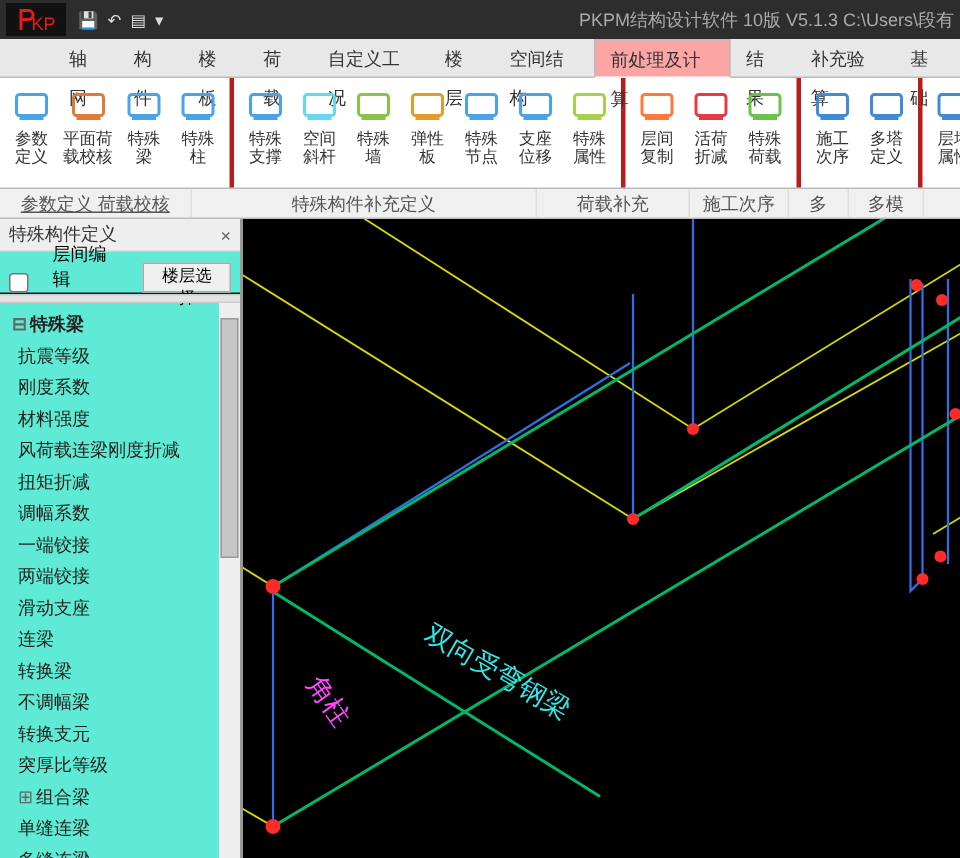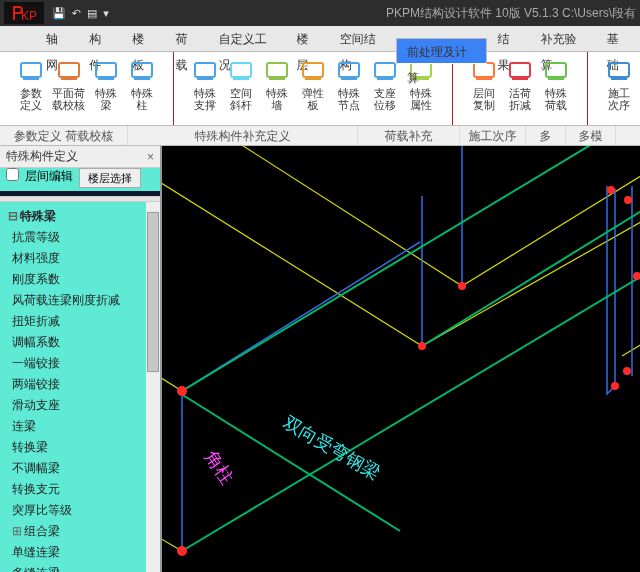--- a/index.html
+++ b/index.html
@@ -5,33 +5,33 @@
 *{box-sizing:border-box;margin:0;padding:0;font-family:"Microsoft YaHei","SimSun",sans-serif;font-size:12px}
 body{width:640px;height:572px;background:#fff;overflow:hidden;position:relative}
 .titlebar{height:26px;background:#2d2d2d;display:flex;align-items:center;padding:0 4px}
 .titlebar .logo{width:40px;height:22px;background:#111;display:flex;align-items:center;justify-content:center;margin-right:4px}
 .titlebar .logo svg{width:26px;height:18px}
 .titlebar .tb-icons{display:flex;gap:6px;margin-left:4px}
 .titlebar .tb-icons span{color:#ddd;font-size:11px}
 .titlebar .title{flex:1;text-align:right;color:#aaa;font-size:12px}
 .tabs{height:26px;background:#e8e8e8;display:flex;border-bottom:1px solid #bbb;padding-left:36px}
 .tab{padding:0 10px;height:26px;line-height:26px;color:#333;cursor:pointer;border-right:0}
-.tab.active{background:#3b82f6;border:1px solid #bbb;border-bottom:1px solid #fff;position:relative;top:12px}
+.tab.active{background:#fca5a5;border:1px solid #bbb;border-bottom:1px solid #fff;position:relative;top:0}
 .ribbon{height:74px;background:#fff;display:flex;border-bottom:1px solid #bbb}
-.rgroup{display:flex;border-right:1px solid #b91c1c;padding:2px 13px}
+.rgroup{display:flex;border-right:3px solid #b91c1c;padding:2px 3px}
 .rbtn{display:flex;flex-direction:column;align-items:center;justify-content:flex-start;padding:2px 3px;cursor:pointer;min-width:34px}
 .rbtn .ico{width:30px;height:30px;display:flex;align-items:center;justify-content:center}
 .rbtn .lbl{font-size:11px;color:#333;text-align:center;line-height:12px;margin-top:1px;white-space:pre}
 .ribbon-foot{height:20px;background:#f0f0f0;border-bottom:1px solid #bbb;display:flex;font-size:11px;color:#555}
 .rfoot{padding:0 8px;line-height:20px;border-right:1px solid #ddd;text-align:center}
 .main{display:flex;height:426px}
 .sidepanel{width:162px;border-right:2px solid #999;display:flex;flex-direction:column;background:#5eead4}
 .sp-head{height:22px;background:#eee;border-bottom:1px solid #ccc;display:flex;align-items:center;padding:0 6px;font-size:12px;color:#333;justify-content:space-between}
 .sp-head .x{cursor:pointer;color:#666}
-.sp-row{height:28px;display:flex;align-items:flex-start;padding:0 6px;gap:6px;border-bottom:5px solid #0f172a}
+.sp-row{height:28px;display:flex;align-items:flex-end;padding:0 6px;gap:16px;border-bottom:1px solid #0f172a}
 .sp-row input[type=checkbox]{width:13px;height:13px}
 .sp-row button{height:20px;padding:0 8px;font-size:11px;background:#efefef;border:1px solid #aaa;cursor:pointer}
 .tree{flex:1;overflow:auto;padding:4px 0;font-size:12px;color:#222;position:relative}
 .tree-item{padding:2px 0 2px 20px;cursor:pointer;white-space:nowrap}
 .tree-item.lvl0{padding-left:8px;font-weight:bold}
 .tree-item.lvl1{padding-left:12px}
 .tree .tw{display:inline-block;width:10px;text-align:center;color:#666;margin-right:2px}
 .tree-scroll{position:absolute;right:0;top:0;bottom:0;width:14px;background:#eee}
 .tree-scroll .th{position:absolute;left:1px;right:1px;top:10px;height:160px;background:#c6c6c6;border:1px solid #999}
 .sp-sep{height:6px;background:#e4e4e4;border-top:1px solid #ccc;border-bottom:1px solid #ccc}
@@ -265,21 +265,21 @@
             <rect x="4" y="6" width="20" height="14" rx="2" fill="none" stroke="#3f8bd6" stroke-width="2"></rect>
             <line x1="6" y1="22" x2="22" y2="22" stroke="#3f8bd6" stroke-width="2"></line>
           </svg>
         </div>
         <div class="lbl">多
 模型</div>
       </div>
     </div>
   </div>
 <div class="ribbon-foot" id="ribbon-foot">
-    <div class="rfoot" style="width: 128px;">参数定义 荷载校核</div>
+    <div class="rfoot" style="width: 128px; text-decoration: underline;">参数定义 荷载校核</div>
     <div class="rfoot" style="width: 230px;">特殊构件补充定义</div>
     <div class="rfoot" style="width: 102px;">荷载补充</div>
     <div class="rfoot" style="width: 66px;">施工次序</div>
     <div class="rfoot" style="width: 40px;">多塔</div>
     <div class="rfoot" style="width: 50px;">多模型</div>
   </div>
 
 <div class="main">
   <div class="sidepanel">
     <div class="sp-head">
@@ -288,22 +288,22 @@
     </div>
     <div class="sp-row">
       <input type="checkbox" style="">
       <span>层间编辑</span>
       <button>楼层选择</button>
     </div>
     <div class="sp-sep"></div>
     <div class="tree" id="tree">
       <div class="tree-item lvl0"><span class="tw">⊟</span><span>特殊梁</span></div>
         <div class="tree-item lvl1"><span>抗震等级</span></div>
+        <div class="tree-item lvl1"><span>刚度系数</span></div>
         <div class="tree-item lvl1"><span>材料强度</span></div>
-        <div class="tree-item lvl1"><span>刚度系数</span></div>
         <div class="tree-item lvl1"><span>风荷载连梁刚度折减</span></div>
         <div class="tree-item lvl1"><span>扭矩折减</span></div>
         <div class="tree-item lvl1"><span>调幅系数</span></div>
         <div class="tree-item lvl1"><span>一端铰接</span></div>
         <div class="tree-item lvl1"><span>两端铰接</span></div>
         <div class="tree-item lvl1"><span>滑动支座</span></div>
         <div class="tree-item lvl1"><span>连梁</span></div>
         <div class="tree-item lvl1"><span>转换梁</span></div>
         <div class="tree-item lvl1"><span>不调幅梁</span></div>
         <div class="tree-item lvl1"><span>转换支元</span></div>

